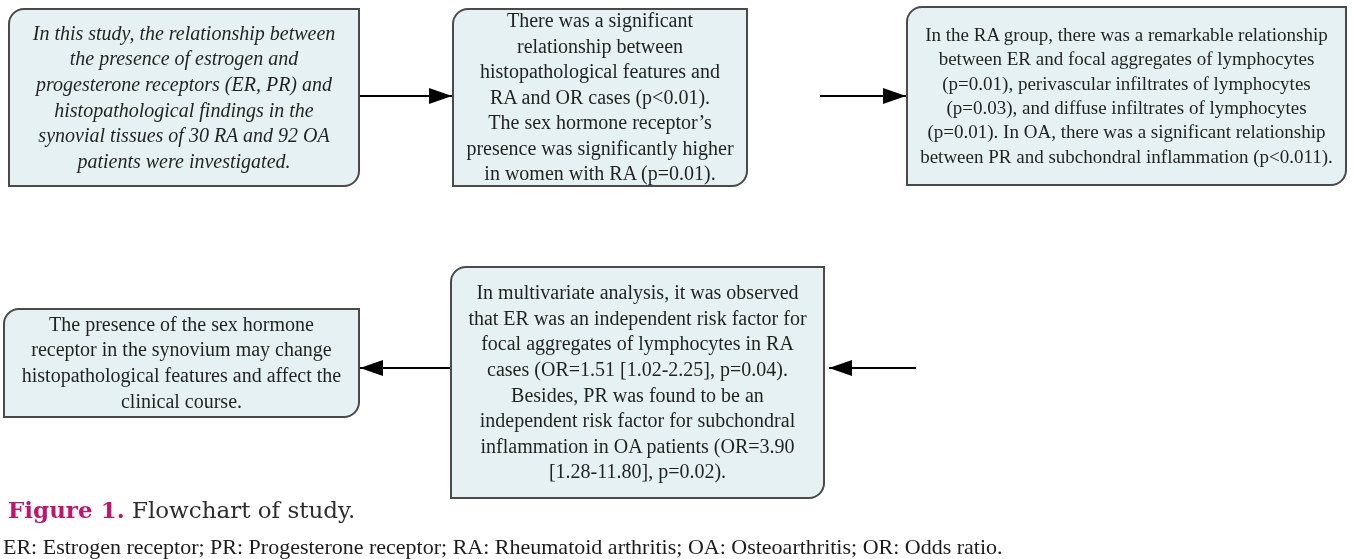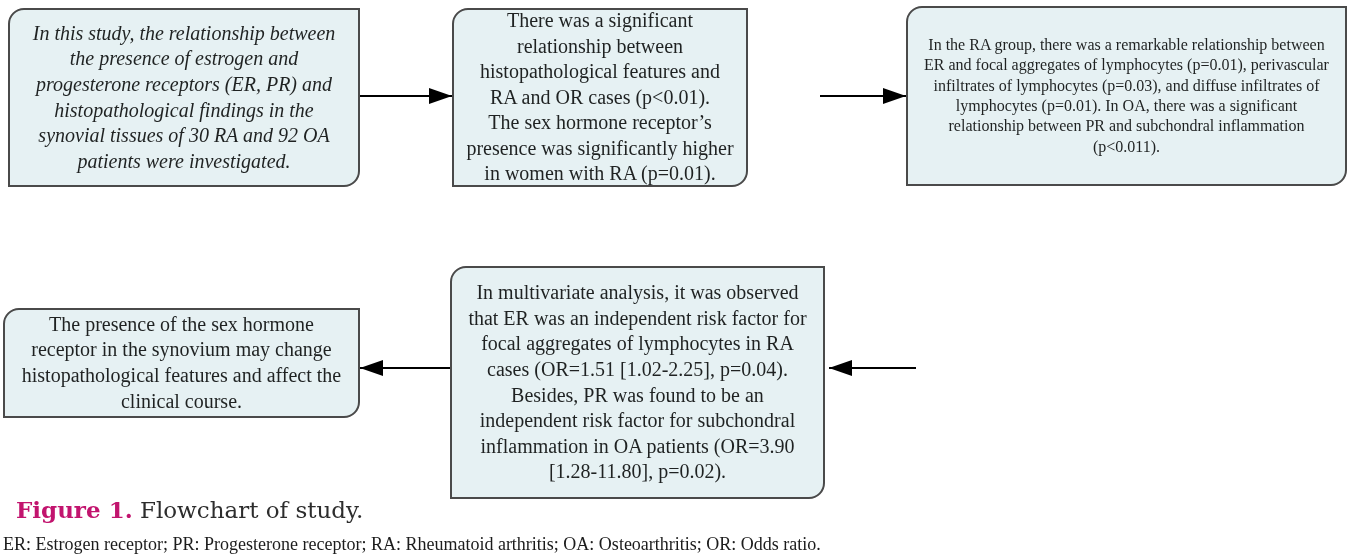--- a/index.html
+++ b/index.html
@@ -28,21 +28,21 @@
     text-align: center;
     padding: 6px 11px;
     overflow: hidden;
   }
   .flow-box .box-text {
     font-size: 20px;
     line-height: 1.28;
     color: #1f2222;
     white-space: pre-line;
   }
-  .flow-box.fs-small .box-text { font-size: 16px; }
+  .flow-box.fs-small .box-text { font-size: 19px; }
 
   #box-study-overview    { left: 8px;   top: 8px;   width: 352px; height: 179px; font-style: italic; }
   #box-histopathology    { left: 452px; top: 8px;   width: 296px; height: 179px; }
   #box-ra-group          { left: 906px; top: 6px;   width: 441px; height: 180px; }
   #box-oa-group          { left: 916px; top: 322px; width: 429px; height: 92px; }
   #box-multivariate      { left: 450px; top: 266px; width: 375px; height: 233px; }
   #box-conclusion        { left: 3px;   top: 308px; width: 357px; height: 110px; }
 
   
   .arrow {
@@ -69,37 +69,37 @@
   .arrow.dir-left  .head { left: 0;  border-right: 23px solid #000000; }
 
   #arrow-1 { left: 360px; top: 88px;  width: 92px; }
   #arrow-2 { left: 820px; top: 88px;  width: 86px; }
   #arrow-3 { left: 829px; top: 360px; width: 87px; }
   #arrow-4 { left: 360px; top: 360px; width: 90px; }
 
   
   .caption {
     position: absolute;
-    left: 16px;
+    left: 8px;
     top: 496px;
     font-family: "DejaVu Serif", serif;
     font-size: 23px;
     color: #2d2d2d;
     white-space: nowrap;
   }
   .caption .caption-label {
     font-weight: bold;
     color: #c2146e;
   }
   .footnote {
     position: absolute;
     left: 3px;
     top: 534px;
     font-family: "Liberation Serif", serif;
-    font-size: 18px;
+    font-size: 22px;
     color: #1c1c1c;
     white-space: nowrap;
   }
 </style>
 </head>
 <body>
 
 <div class="canvas">
 
   <div class="flow-box" id="box-study-overview">

